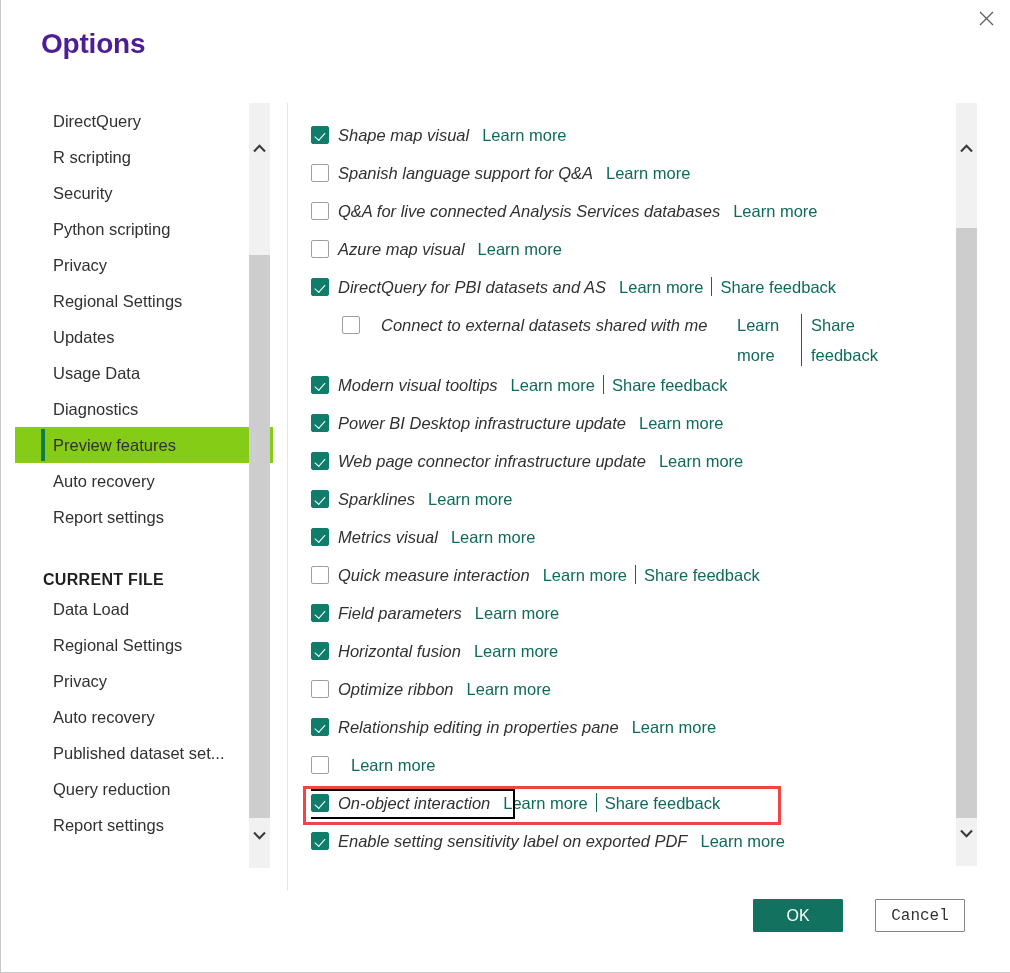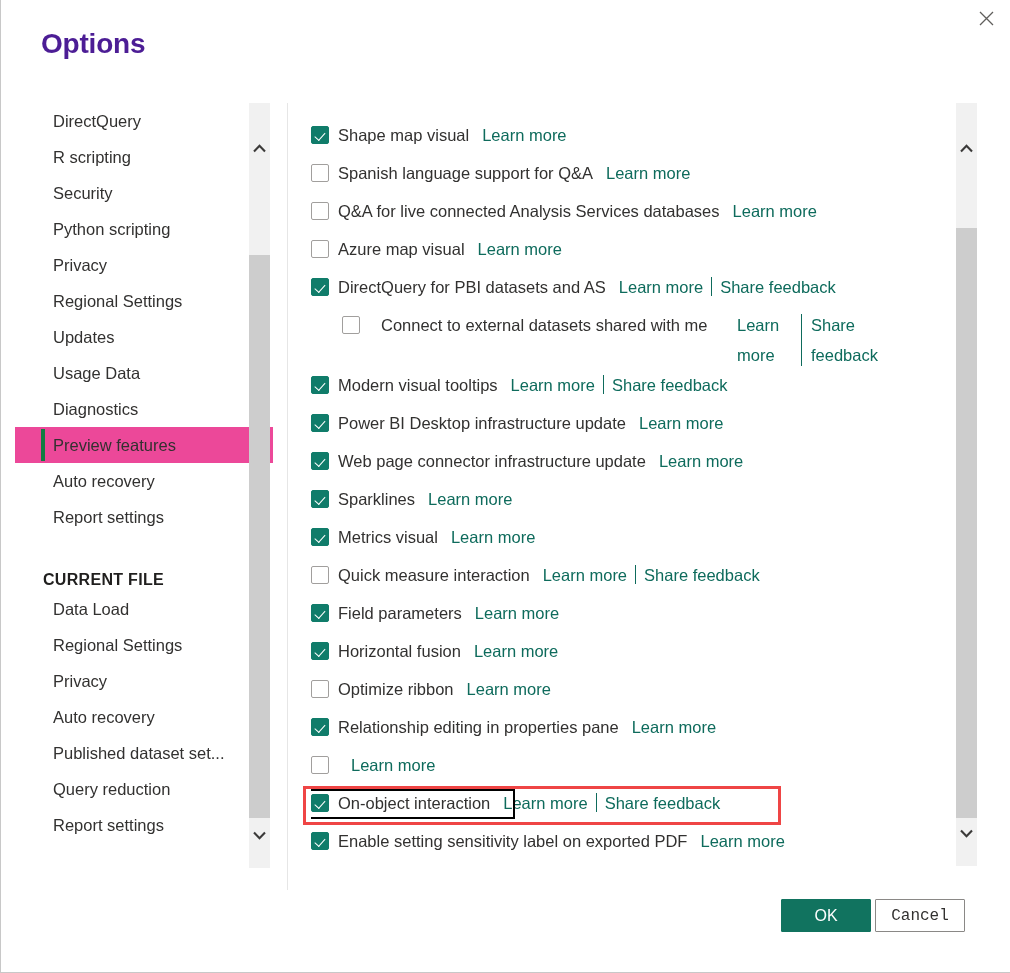--- a/index.html
+++ b/index.html
@@ -68,21 +68,21 @@
     position: relative;
     height: 36px;
     line-height: 36px;
     padding-left: 38px;
     font-size: 16.5px;
     color: #323130;
     cursor: pointer;
     white-space: nowrap;
   }
   .nav-item.selected {
-    background: #ec4899;
+    background: #84cc16;
   }
   .nav-item.selected::before {
     content: "";
     position: absolute;
     left: 26px;
     top: 2px;
     bottom: 2px;
     width: 3.5px;
     background: #107c41;
   }
@@ -184,20 +184,21 @@
     border: solid #ffffff;
     border-width: 0 1.8px 1.8px 0;
     transform: rotate(42deg);
   }
 
   .opt-label {
     font-size: 16.5px;
     color: #323130;
     line-height: 30px;
     white-space: nowrap;
+    font-style: italic;
   }
   .links {
     display: flex;
     align-items: baseline;
     margin-left: 13px;
     line-height: 30px;
     white-space: nowrap;
   }
   .lnk {
     font-size: 16.5px;
@@ -254,21 +255,21 @@
     pointer-events: none;
     z-index: 5;
   }
 
   
   .footer {
     position: absolute;
     right: 45px;
     bottom: 40px;
     display: flex;
-    gap: 4px;
+    gap: 32px;
     align-items: center;
   }
   .btn {
     width: 90px;
     height: 33px;
     font-size: 16px;
     font-family: "Liberation Sans", sans-serif;
     cursor: pointer;
     border-radius: 1px;
     box-sizing: border-box;

